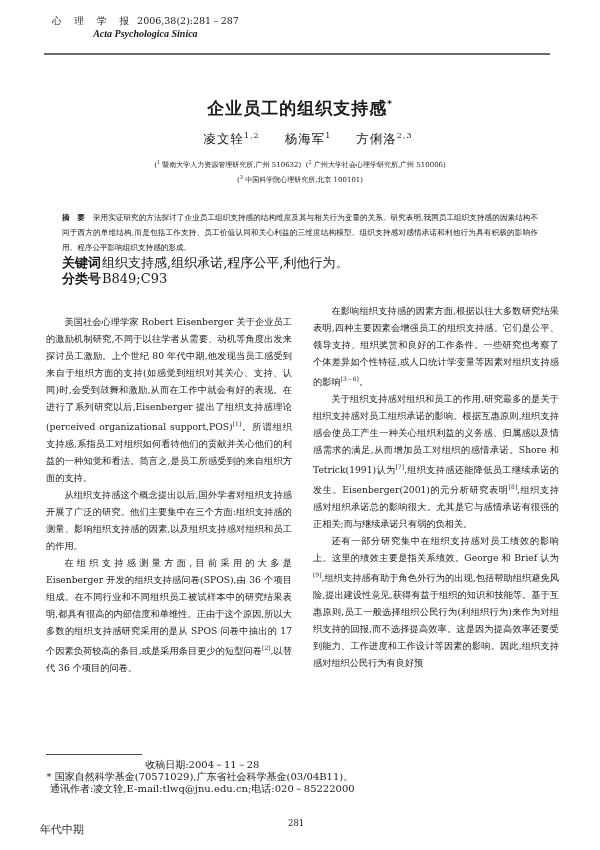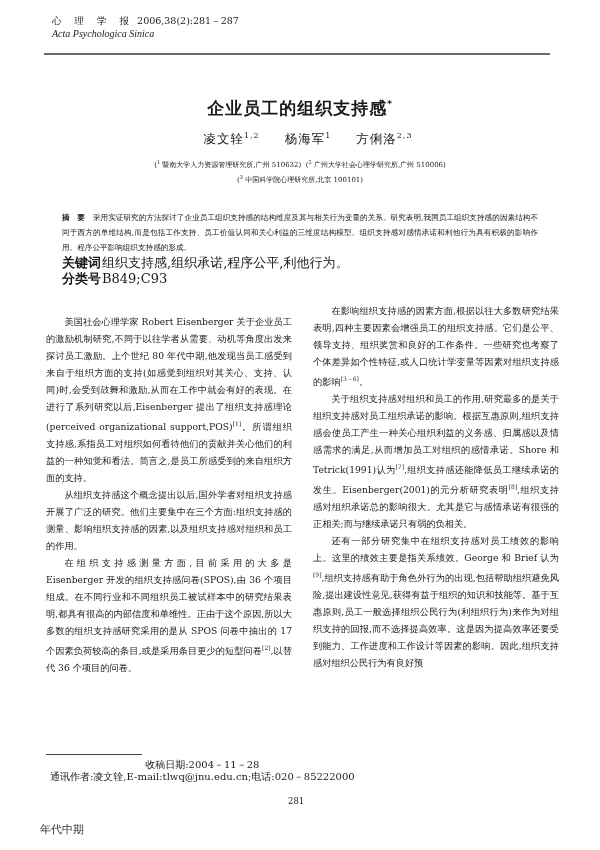--- a/index.html
+++ b/index.html
@@ -1,22 +1,22 @@
 <!DOCTYPE html>
 <html><head>
 <meta charset="utf-8">
 <style>
   html, body { margin: 0; padding: 0; }
   body {
     width: 600px; height: 850px; background: #ffffff; position: relative; overflow: hidden;
     font-family: "DejaVu Serif", "Liberation Serif", serif; color: #1a1a1a;
   }
-  .journal-head { position: absolute; left: 52px; top: 14px; font-size: 9.5px; line-height: 13px; }
+  .journal-head { position: absolute; left: 52px; top: 14px; font-size: 9.5px; line-height: 13px; text-align: center; }
   .journal-head .cn { letter-spacing: 5px; }
-  .journal-head .en { font-style: italic; font-weight: normal; font-family: "Liberation Serif", serif; font-size: 10px; }
+  .journal-head .en { font-style: italic; font-weight: bold; font-family: "Liberation Serif", serif; font-size: 10px; }
   .top-rule { position: absolute; left: 44px; right: 50px; top: 53px; height: 0; border-top: 2px solid #6a6a6a; }
 
   .title { position: absolute; left: 0; right: 0; top: 97px; text-align: center; font-family: "DejaVu Sans", sans-serif; font-weight: bold; font-size: 17px; letter-spacing: 1px; }
   .title sup { font-size: 9px; vertical-align: super; }
   .authors { position: absolute; left: 0; right: 0; top: 131px; text-align: center; font-size: 12.5px; letter-spacing: 1px; margin-left: 16px; }
   .authors span.author { margin: 0 10px; }
   .authors sup { font-size: 8px; }
   .affil { position: absolute; left: 0; right: 0; text-align: center; font-size: 7px; line-height: 10px; }
   .affil sup { font-size: 5px; }
 
@@ -29,21 +29,21 @@
   .col-left { left: 46px; top: 313px; }
   .col-right { left: 313px; top: 302px; }
   .section-heading { font-family: "DejaVu Sans", sans-serif; font-size: 12.5px; line-height: 22px; margin-bottom: 2px; }
   .section-heading .num { margin-right: 14px; }
   .para { text-indent: 2em; margin: 0; }
   sup.ref { font-size: 6px; }
 
   .fn-rule { position: absolute; left: 46px; top: 754px; width: 96px; border-top: 1px solid #444; }
   .footnotes { position: absolute; left: 50px; top: 759px; font-size: 10px; line-height: 12px; text-align: center; }
   .footnotes .bullet { margin-left: -5px; }
-  .page-num { position: absolute; left: 288px; top: 796px; font-size: 8.5px; }
+  .page-num { position: absolute; left: 288px; top: 818px; font-size: 8.5px; }
   .watermark { position: absolute; left: 40px; top: 822px; font-family: "DejaVu Sans", sans-serif; font-size: 11px; color: #333; }
 </style>
 </head>
 <body>
 
 <div class="journal-head">
   <div>
     <span class="cn">心 理 学 报</span>
     <span>2006,38(2):281－287</span>
   </div>
@@ -87,16 +87,17 @@
 
 <div class="col col-right">
   <p class="para"><span>在影响组织支持感的因素方面,根据以往大多数研究结果表明,四种主要因素会增强员工的组织支持感。它们是公平、领导支持、组织奖赏和良好的工作条件。一些研究也考察了个体差异如个性特征,或人口统计学变量等因素对组织支持感的影响</span><sup class="ref">[3－6]</sup><span>。</span></p>
   <p class="para"><span>关于组织支持感对组织和员工的作用,研究最多的是关于组织支持感对员工组织承诺的影响。根据互惠原则,组织支持感会使员工产生一种关心组织利益的义务感、归属感以及情感需求的满足,从而增加员工对组织的感情承诺。Shore 和 Tetrick(1991)认为</span><sup class="ref">[7]</sup><span>,组织支持感还能降低员工继续承诺的发生。Eisenberger(2001)的元分析研究表明</span><sup class="ref">[8]</sup><span>,组织支持感对组织承诺总的影响很大。尤其是它与感情承诺有很强的正相关;而与继续承诺只有弱的负相关。</span></p>
   <p class="para"><span>还有一部分研究集中在组织支持感对员工绩效的影响上。这里的绩效主要是指关系绩效。George 和 Brief 认为</span><sup class="ref">[9]</sup><span>,组织支持感有助于角色外行为的出现,包括帮助组织避免风险,提出建设性意见,获得有益于组织的知识和技能等。基于互惠原则,员工一般选择组织公民行为(利组织行为)来作为对组织支持的回报,而不选择提高效率。这是因为提高效率还要受到能力、工作进度和工作设计等因素的影响。因此,组织支持感对组织公民行为有良好预</span></p>
 </div>
 
 <div class="fn-rule"></div>
 <div class="footnotes">
   <div>收稿日期:2004－11－28</div>
+  <div><span class="bullet">* </span><span>国家自然科学基金(70571029),广东省社会科学基金(03/04B11)。</span></div>
   <div>通讯作者:凌文辁,E-mail:tlwq@jnu.edu.cn;电话:020－85222000</div>
 </div>
 <div class="page-num">281</div>
 <div class="watermark">年代中期</div>
 
 </body></html>

